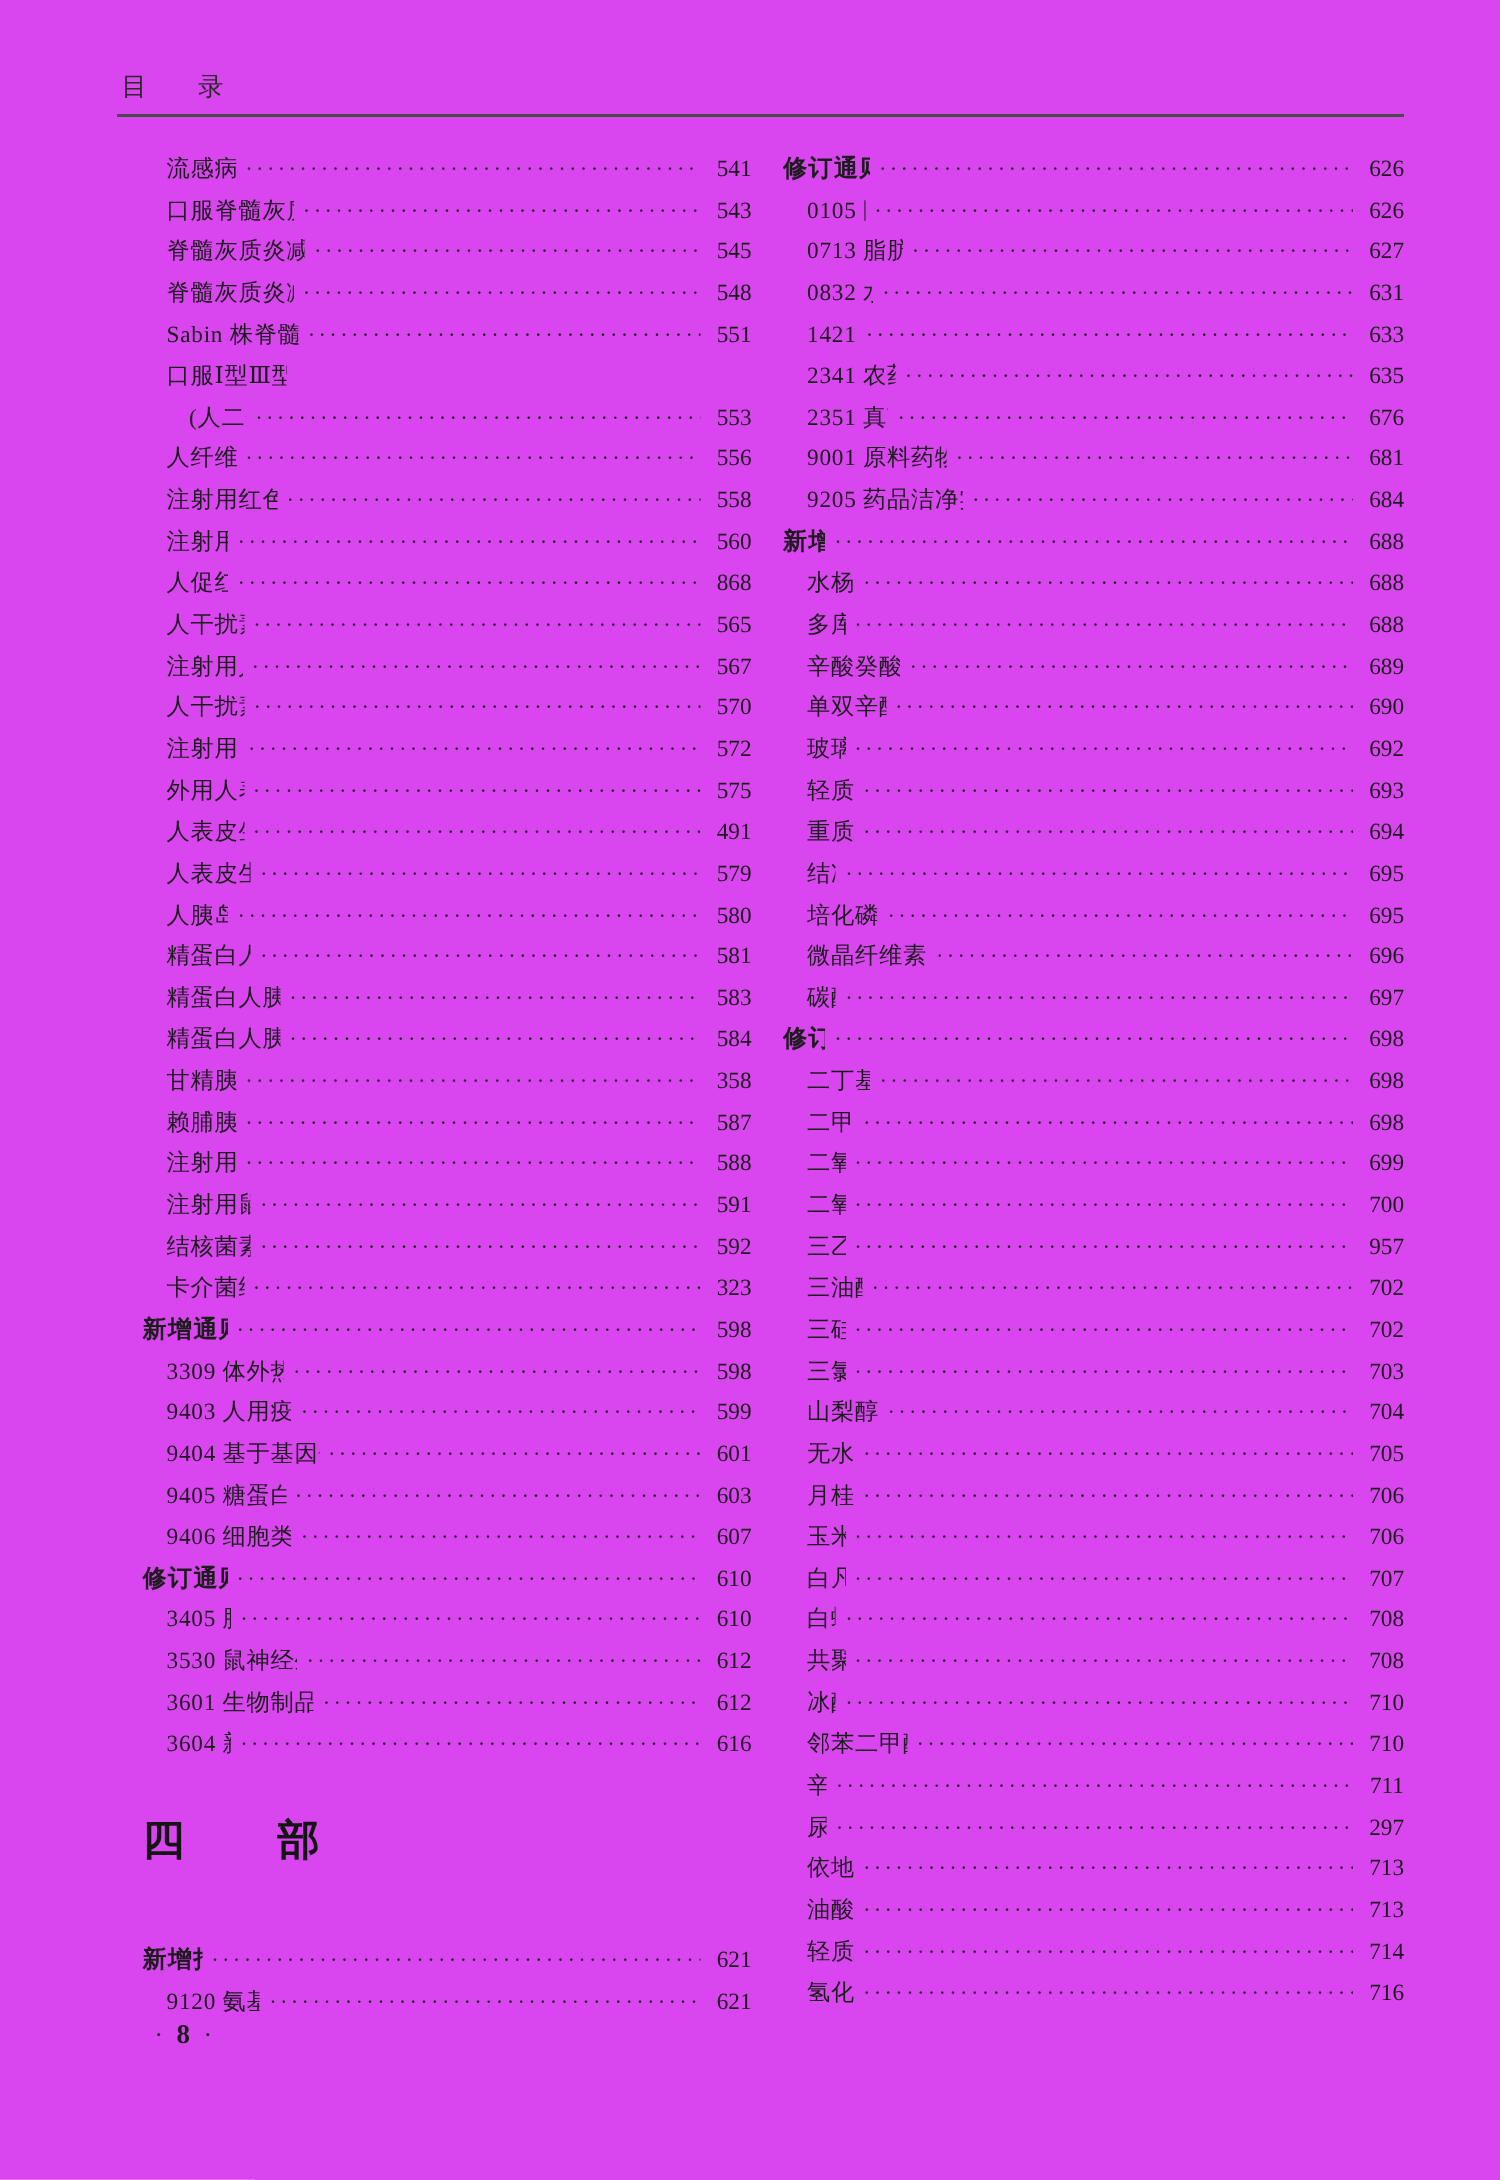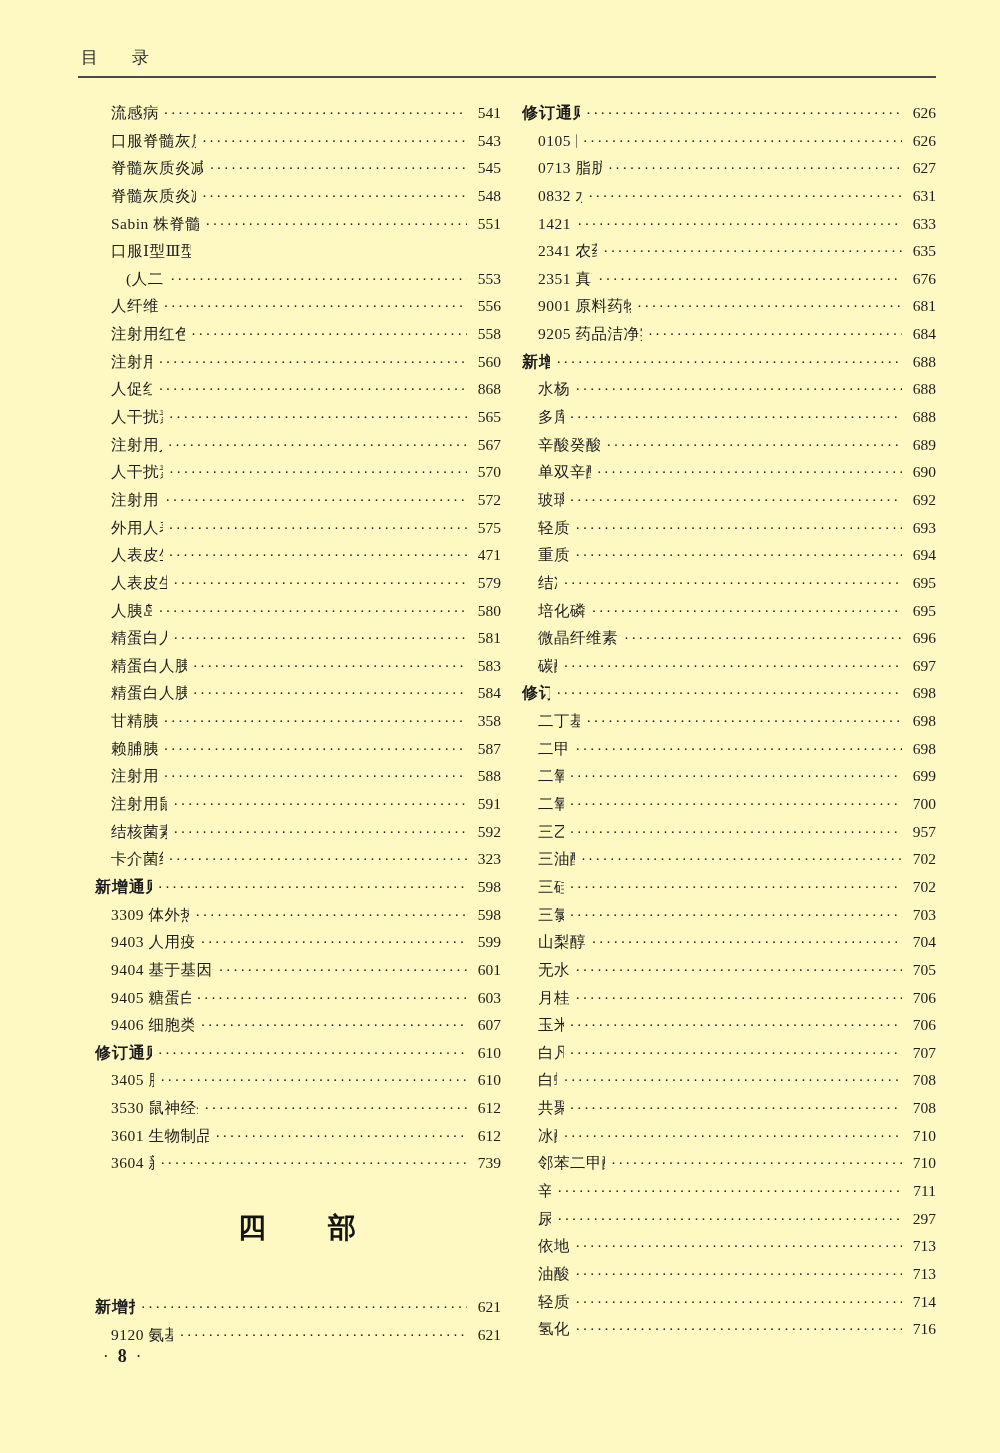--- a/index.html
+++ b/index.html
@@ -4,21 +4,21 @@
 <style>
   html, body { margin: 0; padding: 0; }
   body {
     width: 1000px; height: 1453px;
     background: #f3f3f1;
     font-family: "Liberation Serif", "DejaVu Serif", serif;
   }
   .page {
     position: relative;
     width: 1000px; height: 1453px;
-    background: #fef9c3;
+    background: #d946ef;
     color: #1c1c1c;
     overflow: hidden;
   }
   .running-head {
     position: absolute; left: 81px; top: 46px;
     font-size: 17px; color: #2a2a2a;
     white-space: pre;
   }
   .head-rule {
     position: absolute; left: 78px; top: 76px;
@@ -64,21 +64,21 @@
     min-width: 28px; text-align: right;
     font-size: 15.5px;
     flex-shrink: 0;
   }
   .row.nopage .dots, .row.nopage .pg { visibility: hidden; }
 
   .part-divider {
     margin-top: 32px;
     margin-bottom: 46px;
     height: 38px; line-height: 38px;
-    text-align: center;
+    text-align: left;
     font-size: 28px; font-weight: 700;
     letter-spacing: 2px;
     white-space: pre;
     color: #141414;
   }
   .footer {
     position: absolute; left: 103px; top: 1346px;
     font-size: 17px; color: #1c1c1c;
     display: flex; align-items: baseline; gap: 9px;
   }
@@ -169,21 +169,21 @@
           <span class="pg">572</span>
         </div>
         <div class="row entry">
           <span class="t">外用人表皮生长因子</span>
           <span class="dots"></span>
           <span class="pg">575</span>
         </div>
         <div class="row entry">
           <span class="t">人表皮生长因子凝胶</span>
           <span class="dots"></span>
-          <span class="pg">471</span>
+          <span class="pg">491</span>
         </div>
         <div class="row entry">
           <span class="t">人表皮生长因子滴眼液</span>
           <span class="dots"></span>
           <span class="pg">579</span>
         </div>
         <div class="row entry">
           <span class="t">人胰岛素注射液</span>
           <span class="dots"></span>
           <span class="pg">580</span>
@@ -279,21 +279,21 @@
           <span class="pg">612</span>
         </div>
         <div class="row entry">
           <span class="t">3601 生物制品生产及检定用实验动物质量控制</span>
           <span class="dots"></span>
           <span class="pg">612</span>
         </div>
         <div class="row entry">
           <span class="t">3604 新生牛血清</span>
           <span class="dots"></span>
-          <span class="pg">739</span>
+          <span class="pg">616</span>
         </div>
       </div>
     <div class="part-divider">四　　部</div>
     <div id="left-bottom">
         <div class="row section">
           <span class="t">新增指导原则</span>
           <span class="dots"></span>
           <span class="pg">621</span>
         </div>
         <div class="row entry">

